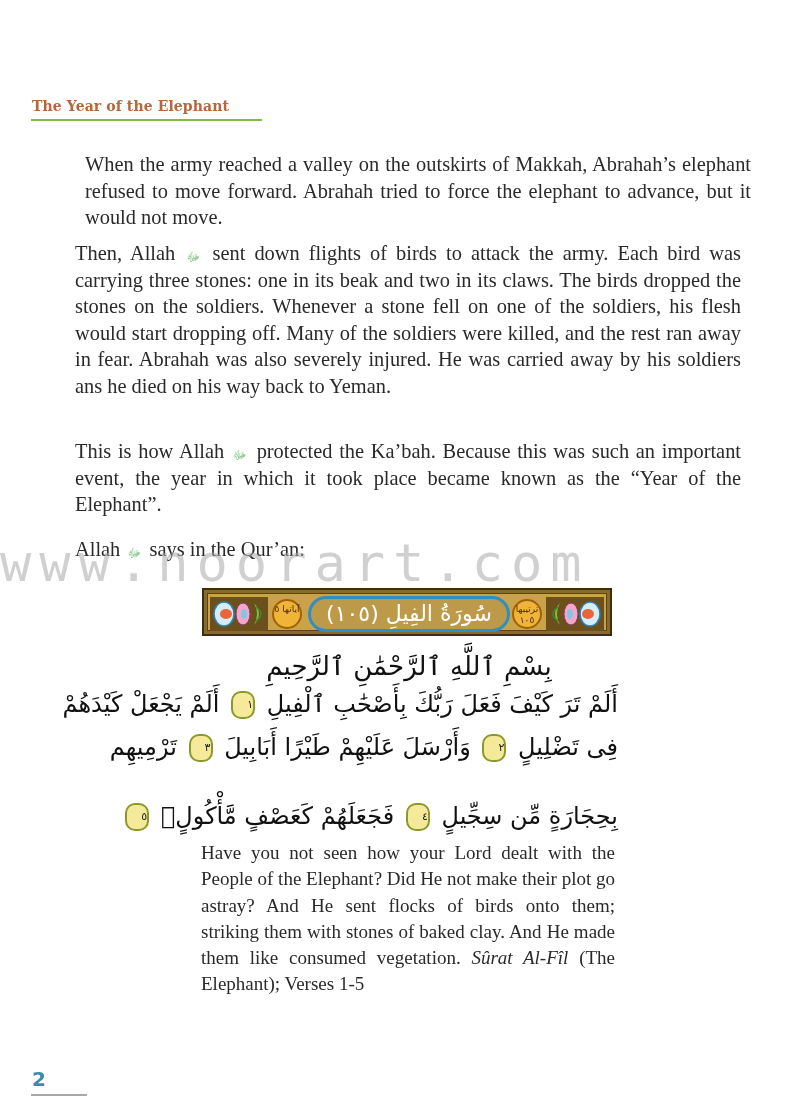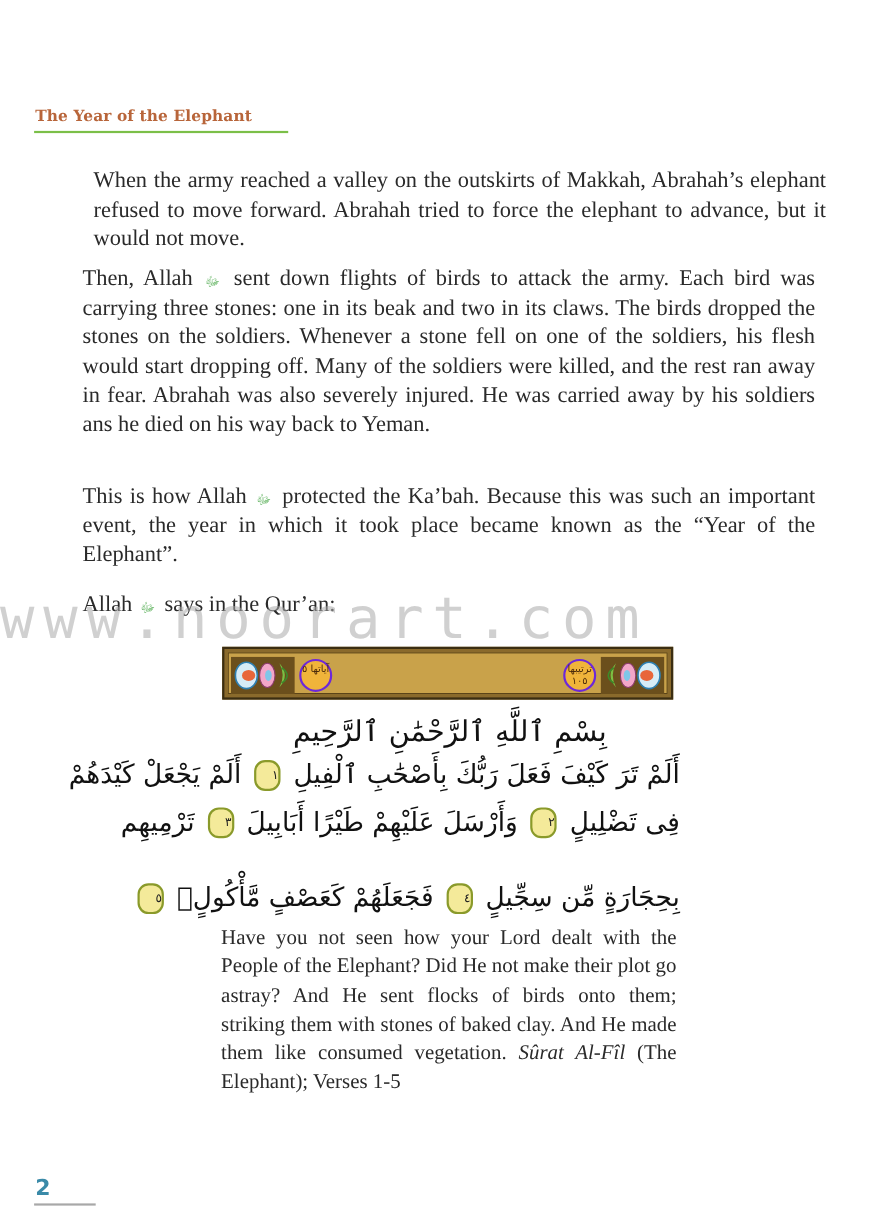--- a/index.html
+++ b/index.html
@@ -43,21 +43,21 @@
     position: absolute; left: 3px; top: 3px; right: 3px; bottom: 3px; background: #c9a24a;
     border: 1px solid #5b4418;
   }
   .orn {
     position: absolute; top: 3px; width: 58px; height: 34px;
   }
   .orn.left { left: 2px; }
   .orn.right { right: 2px; }
   .medallion {
     position: absolute; top: 5px; width: 30px; height: 30px; border-radius: 50%;
-    background: #f0b43a; border: 2px solid #6d28d9; box-sizing: border-box;
+    background: #f0b43a; border: 2px solid #a16207; box-sizing: border-box;
     font-size: 9px; color: #4a2a0a; text-align: center; line-height: 11px;
     font-family: "DejaVu Sans", sans-serif; padding-top: 3px;
   }
   .medallion.m-left { left: 64px; }
   .medallion.m-right { right: 64px; }
   .cartouche {
     position: absolute; left: 100px; top: 2px; width: 202px; height: 36px;
     background: #bd9a4a; border: 3px solid #2e8fc4; border-radius: 18px; box-sizing: border-box;
     text-align: center; color: #ffffff; font-size: 22px; line-height: 30px;
     font-family: "DejaVu Sans", sans-serif; direction: rtl;
@@ -126,20 +126,21 @@
     <svg class="orn left" viewBox="0 0 58 34">
       <rect x="0" y="0" width="58" height="34" fill="#6b4f1c"></rect>
       <ellipse cx="14" cy="17" rx="10" ry="12" fill="#d6ecf6" stroke="#2e7fb0" stroke-width="1.5"></ellipse>
       <ellipse cx="16" cy="17" rx="6" ry="5" fill="#e8663a"></ellipse>
       <ellipse cx="33" cy="17" rx="7" ry="11" fill="#f2a6c8" stroke="#8a3a6a" stroke-width="1"></ellipse>
       <ellipse cx="34" cy="17" rx="3" ry="5" fill="#7fc6e8"></ellipse>
       <path d="M44 6 Q54 17 44 28 Q50 17 44 6 Z" fill="#7bc043"></path>
       <path d="M46 10 Q56 17 46 24" stroke="#3d8a2a" stroke-width="1.5" fill="none"></path>
     </svg>
     <div class="medallion m-left">آياتها ٥</div>
+    <div class="cartouche">سُورَةُ الفِيلِ (١٠٥)</div>
     <div class="medallion m-right">ترتيبها ١٠٥</div>
     <svg class="orn right" viewBox="0 0 58 34">
       <rect x="0" y="0" width="58" height="34" fill="#6b4f1c"></rect>
       <path d="M14 6 Q4 17 14 28 Q8 17 14 6 Z" fill="#7bc043"></path>
       <path d="M12 10 Q2 17 12 24" stroke="#3d8a2a" stroke-width="1.5" fill="none"></path>
       <ellipse cx="25" cy="17" rx="7" ry="11" fill="#f2a6c8" stroke="#8a3a6a" stroke-width="1"></ellipse>
       <ellipse cx="24" cy="17" rx="3" ry="5" fill="#7fc6e8"></ellipse>
       <ellipse cx="44" cy="17" rx="10" ry="12" fill="#d6ecf6" stroke="#2e7fb0" stroke-width="1.5"></ellipse>
       <ellipse cx="42" cy="17" rx="6" ry="5" fill="#e8663a"></ellipse>
     </svg>

